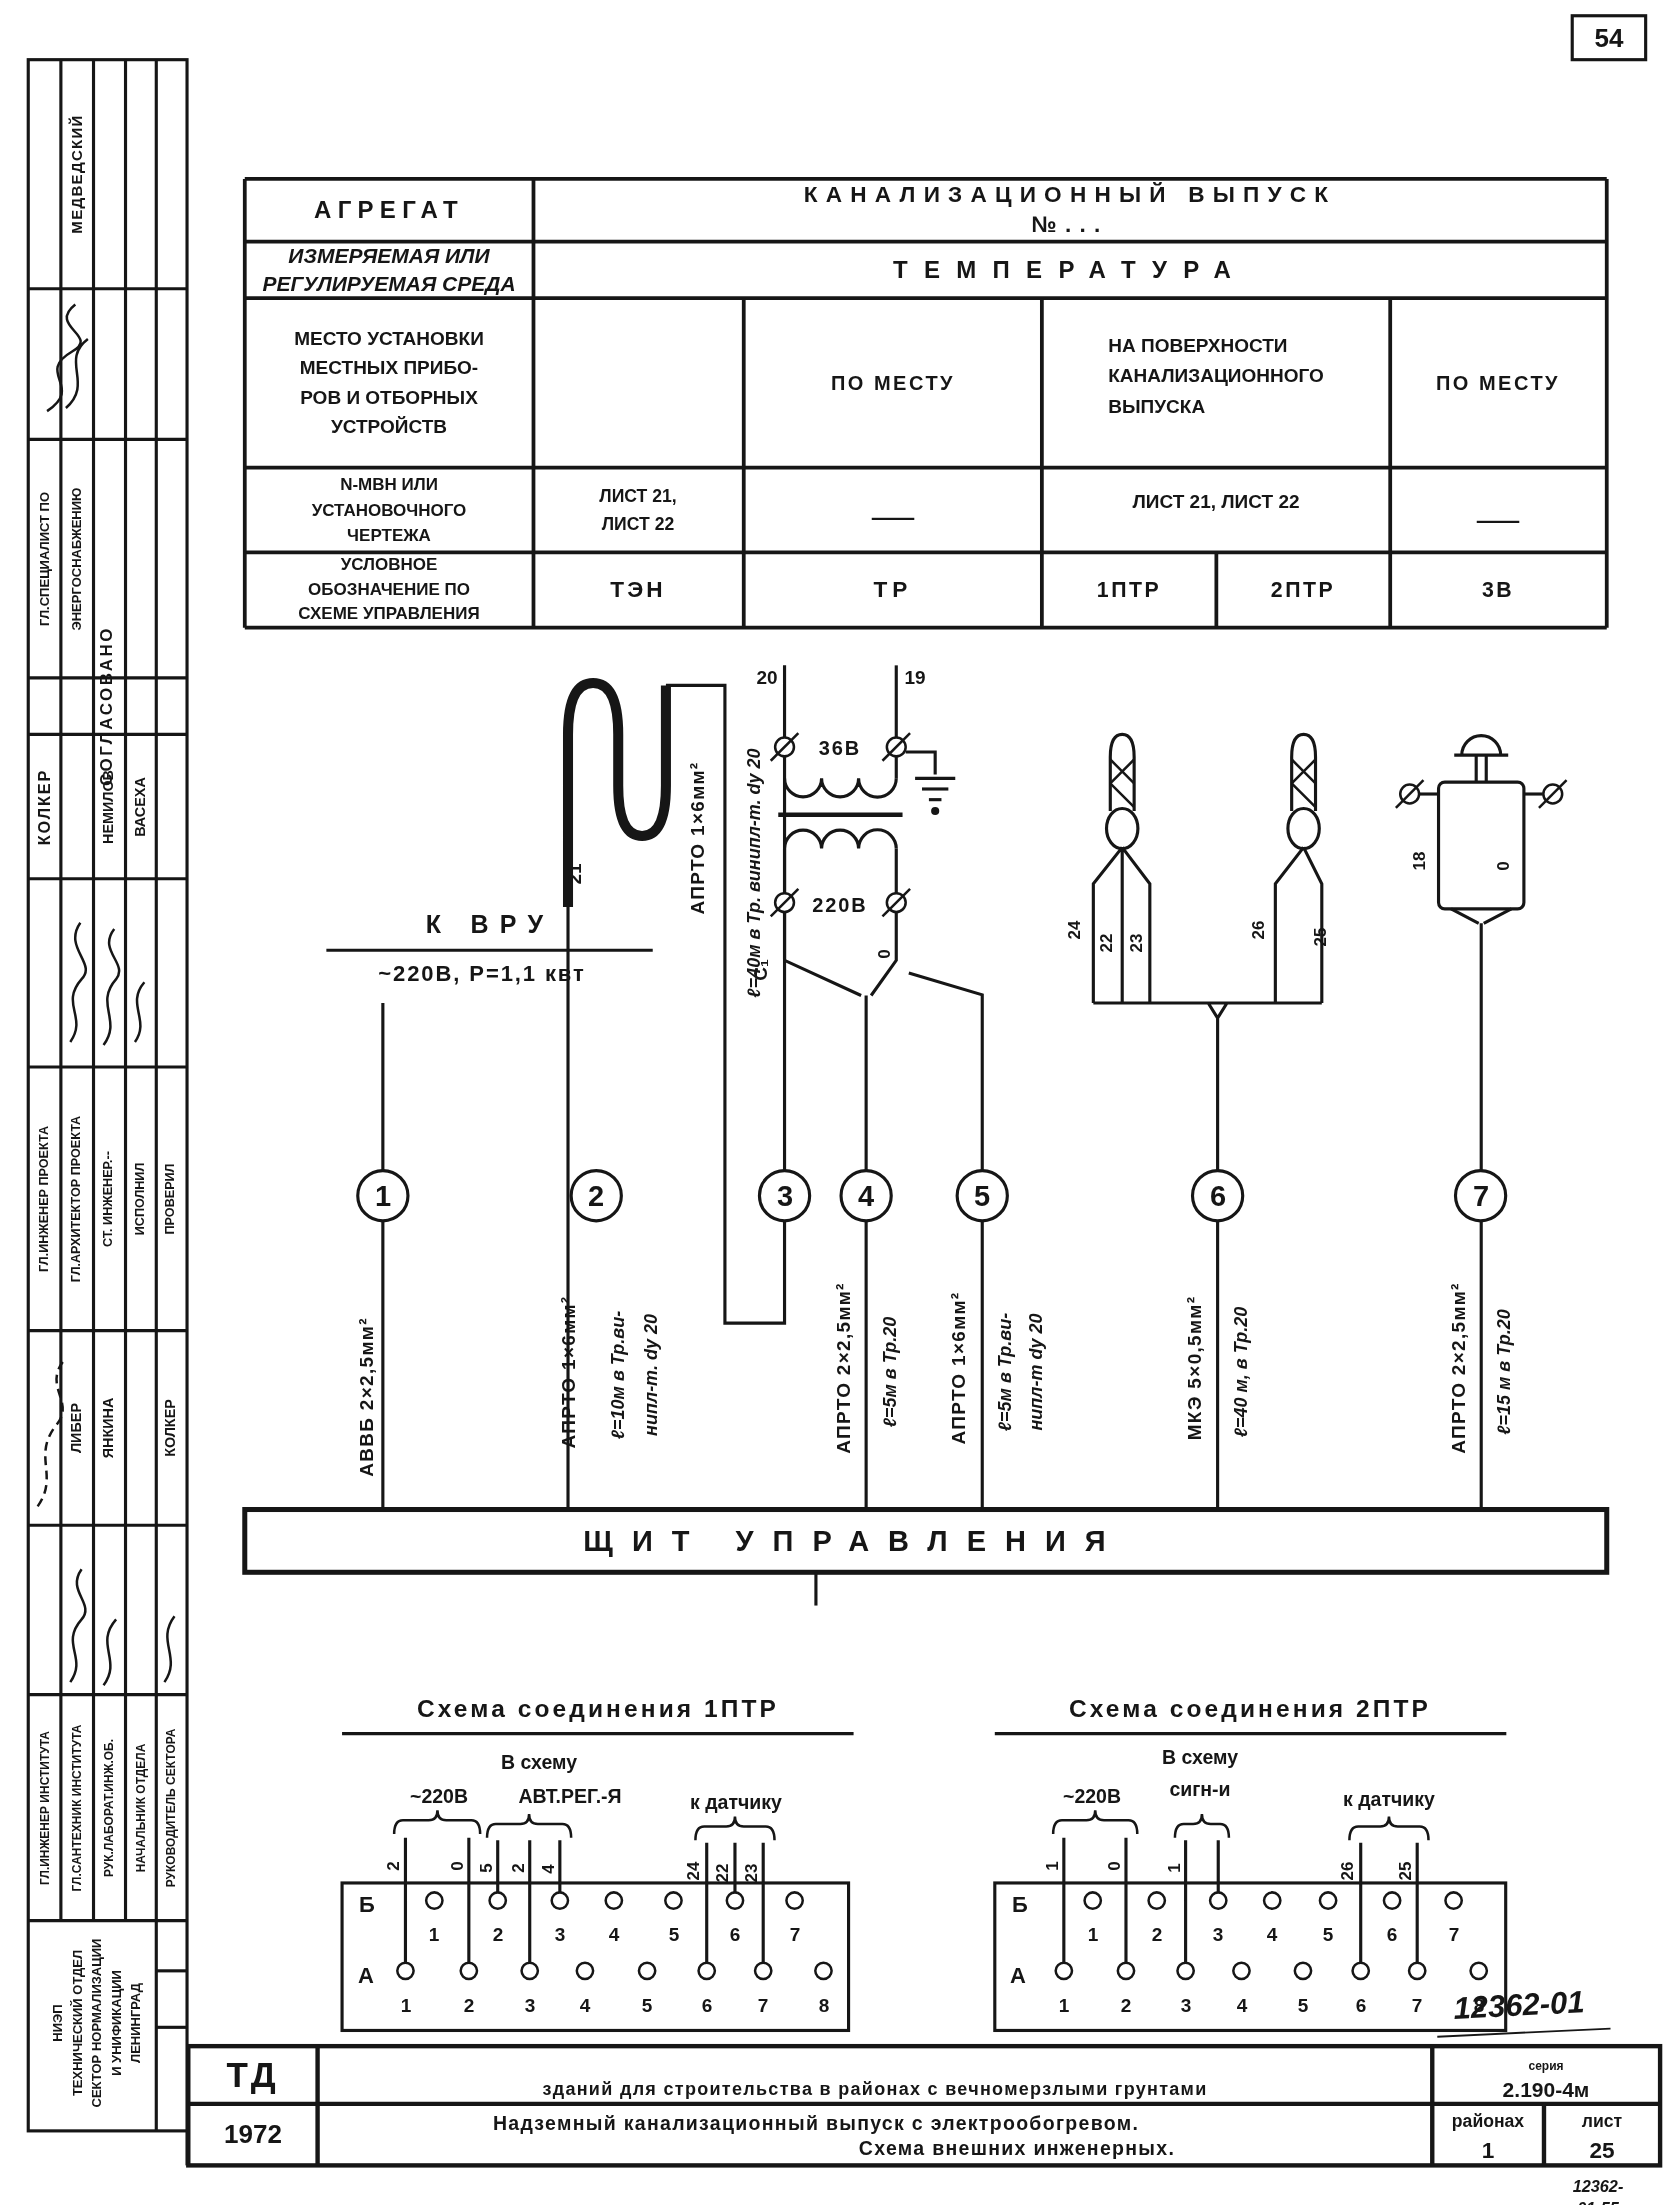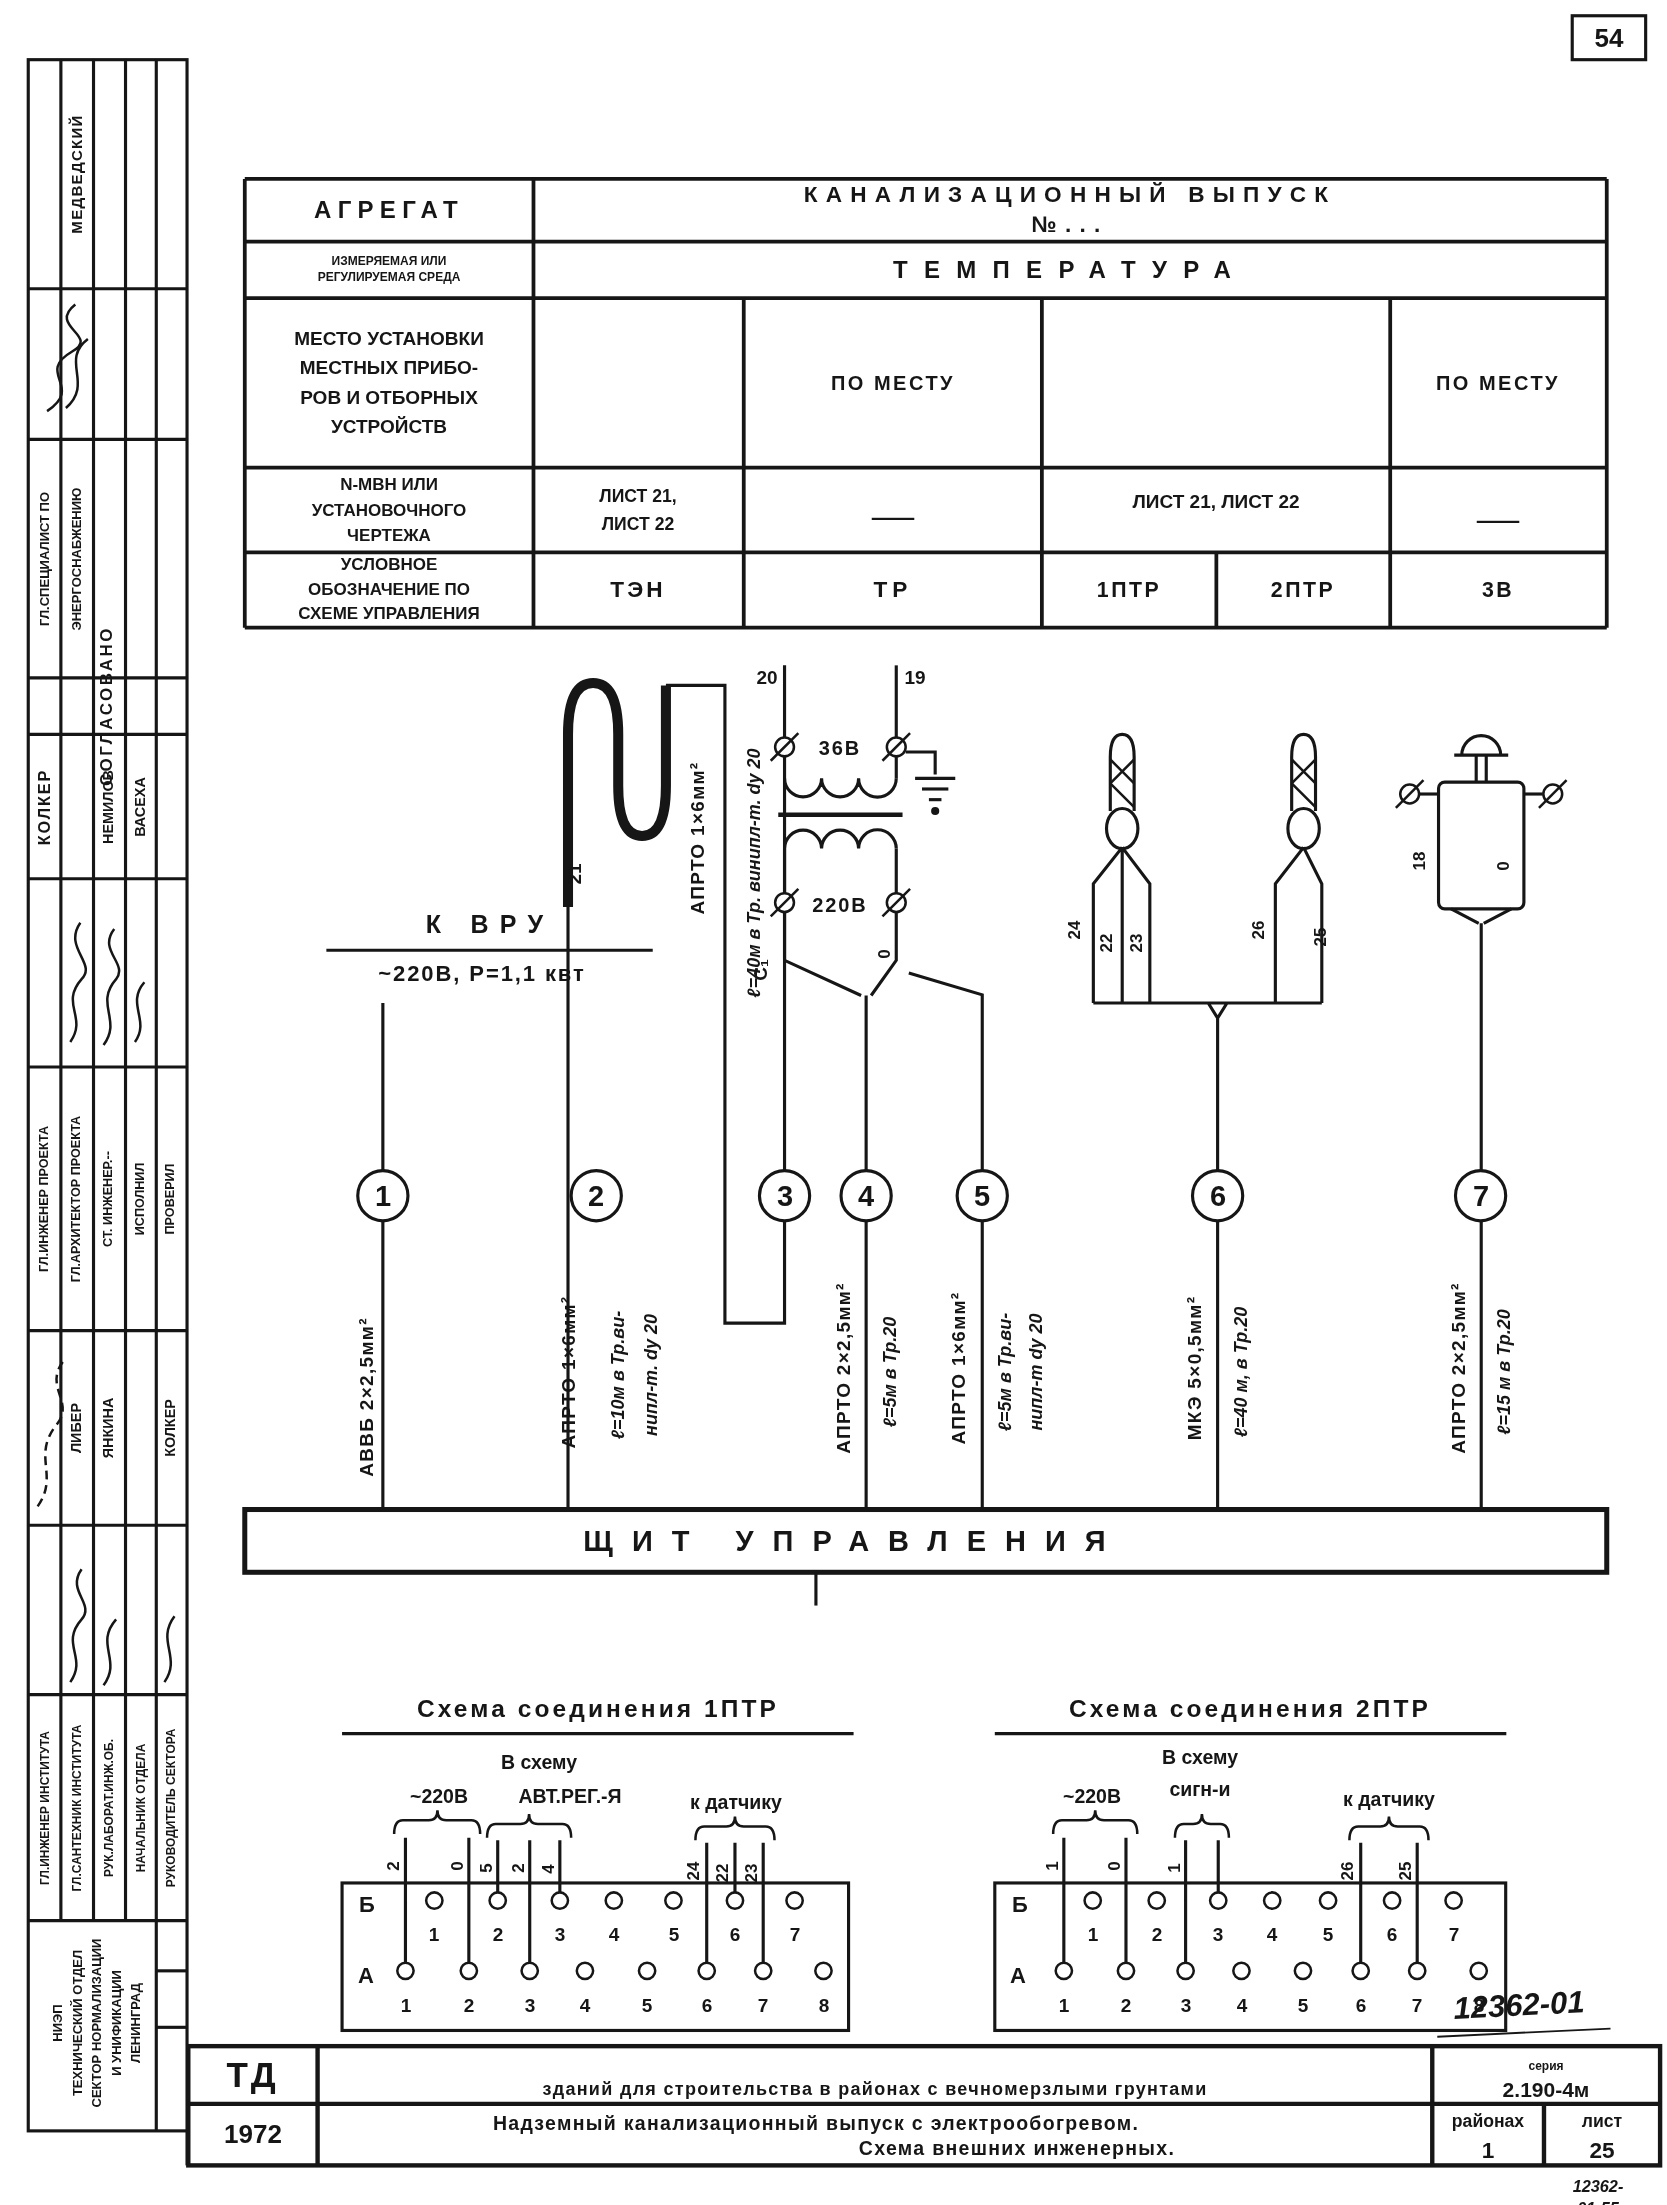--- a/index.html
+++ b/index.html
@@ -242,28 +242,31 @@
 <div class="vt" style="left:141px;top:1808px;font-size:12px;">НАЧАЛЬНИК ОТДЕЛА</div>
 <div class="vt" style="left:171px;top:1808px;font-size:12px;">РУКОВОДИТЕЛЬ СЕКТОРА</div>
 <div class="vt" style="left:97px;top:2023px;font-size:13px;line-height:1.5;">НИЭП
 ТЕХНИЧЕСКИЙ ОТДЕЛ
 СЕКТОР  НОРМАЛИЗАЦИИ
 И УНИФИКАЦИИ
 ЛЕНИНГРАД</div>
 
 <div class="ct" style="left:389px;top:210px;font-size:24px;letter-spacing:6.3px;">АГРЕГАТ</div>
 <div class="ct" style="left:1070px;top:210px;font-size:22.6px;letter-spacing:8.2px;">КАНАЛИЗАЦИОННЫЙ   ВЫПУСК  №...</div>
-<div class="ct" style="left:389px;top:270px;font-size:12px;">ИЗМЕРЯЕМАЯ  ИЛИ
+<div class="ct" style="left:389px;top:270px;font-size:21px;font-style:italic;">ИЗМЕРЯЕМАЯ  ИЛИ
 РЕГУЛИРУЕМАЯ СРЕДА</div>
 <div class="ct" style="left:1070px;top:270px;font-size:24px;letter-spacing:16.3px;">ТЕМПЕРАТУРА</div>
 <div class="ct" style="left:389px;top:383px;font-size:19px;line-height:1.55;">МЕСТО УСТАНОВКИ
 МЕСТНЫХ  ПРИБО-
 РОВ И ОТБОРНЫХ
 УСТРОЙСТВ</div>
 <div class="ct" style="left:893px;top:383px;font-size:20px;letter-spacing:2.5px;">ПО  МЕСТУ</div>
+<div class="ct" style="left:1216px;top:377px;font-size:19px;line-height:1.6;text-align:left;">НА  ПОВЕРХНОСТИ
+КАНАЛИЗАЦИОННОГО
+ВЫПУСКА</div>
 <div class="ct" style="left:1498px;top:383px;font-size:20px;letter-spacing:2.5px;">ПО  МЕСТУ</div>
 <div class="ct" style="left:389px;top:510px;font-size:17px;line-height:1.5;">N-МВН  ИЛИ
 УСТАНОВОЧНОГО
 ЧЕРТЕЖА</div>
 <div class="ct" style="left:638px;top:510px;font-size:17.6px;line-height:1.6;">ЛИСТ 21,
 ЛИСТ 22</div>
 <div class="ct" style="left:893px;top:518px;font-size:21.3px;">——</div>
 <div class="ct" style="left:1216px;top:502px;font-size:19px;">ЛИСТ  21,  ЛИСТ 22</div>
 <div class="ct" style="left:1498px;top:521px;font-size:21.3px;">——</div>
 <div class="ct" style="left:389px;top:590px;font-size:17px;line-height:1.45;">УСЛОВНОЕ

